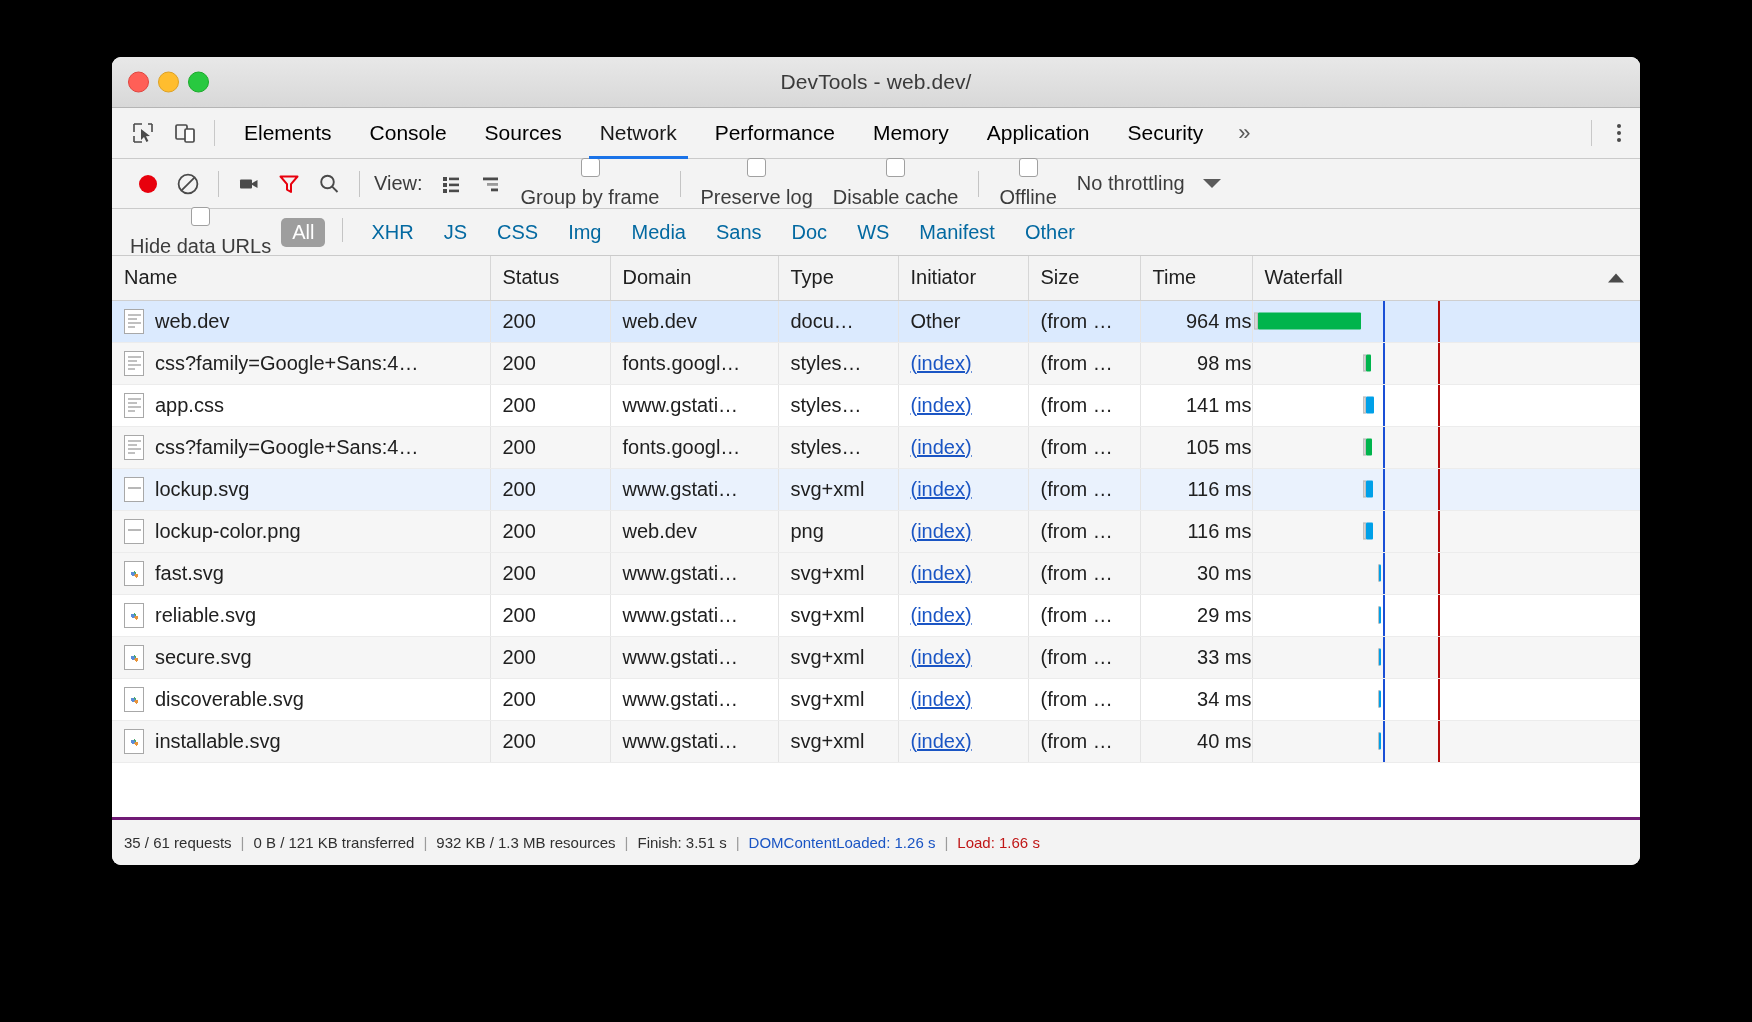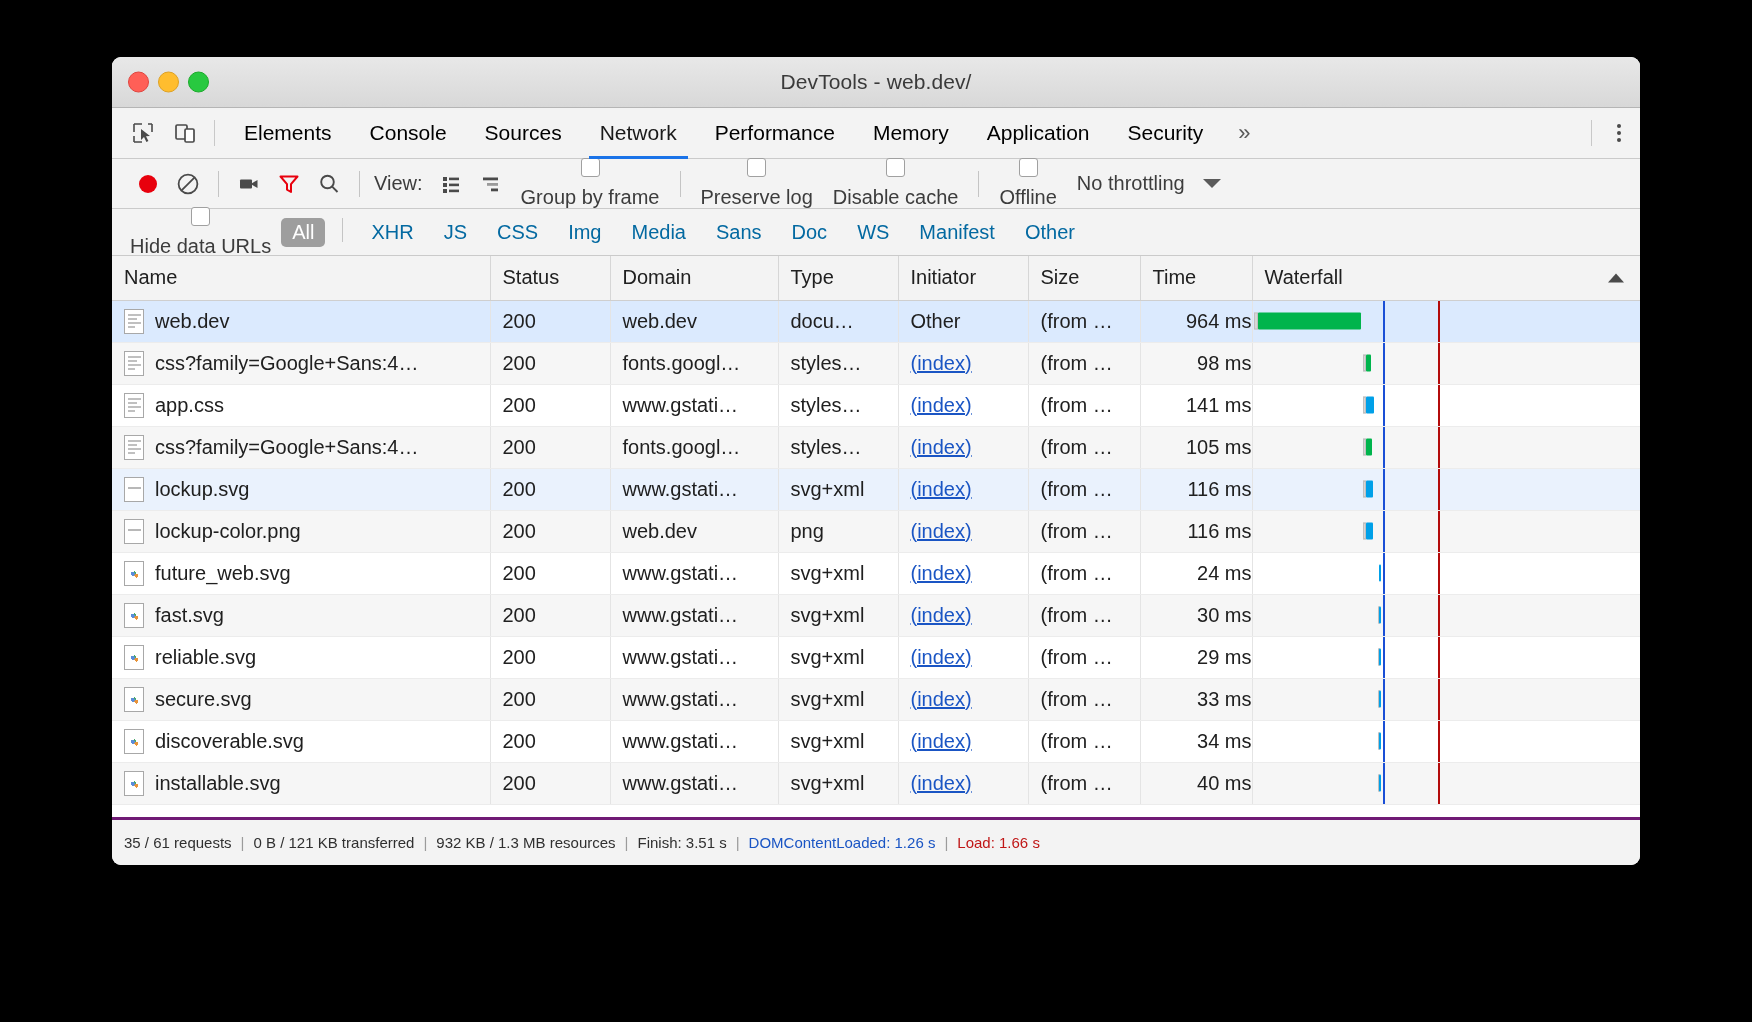--- a/index.html
+++ b/index.html
@@ -737,41 +737,20 @@
               <td class="num">116 ms</td>
               <td class="lastcol">
                 <div class="wf">
                   <span class="qbar" style="left:28.4%;width:0.9%"></span>
                   <span class="bar" style="left:29.3%;width:1.9%;background:#00a0e8"></span>
                   <span class="wf-line dcl" style="left:33.8%"></span>
                   <span class="wf-line load" style="left:47.8%"></span>
                 </div>
               </td>
             </tr>
-            <tr class="even">
-              <td>
-                <div class="namecell">
-                  <span class="ficon pic"></span>
-                  <span class="nametext">future_web.svg</span>
-                </div>
-              </td>
-              <td>200</td>
-              <td>www.gstati…</td>
-              <td>svg+xml</td>
-              <td><span class="initiator" style="color: rgb(26, 85, 196); text-decoration: underline;">(index)</span></td>
-              <td class="dim">(from …</td>
-              <td class="num">24 ms</td>
-              <td class="lastcol">
-                <div class="wf">
-                  <span class="bar" style="left:32.6%;width:0.45%;background:#00a0e8"></span>
-                  <span class="wf-line dcl" style="left:33.8%"></span>
-                  <span class="wf-line load" style="left:47.8%"></span>
-                </div>
-              </td>
-            </tr>
             <tr class="odd">
               <td>
                 <div class="namecell">
                   <span class="ficon pic"></span>
                   <span class="nametext">fast.svg</span>
                 </div>
               </td>
               <td>200</td>
               <td>www.gstati…</td>
               <td>svg+xml</td>

